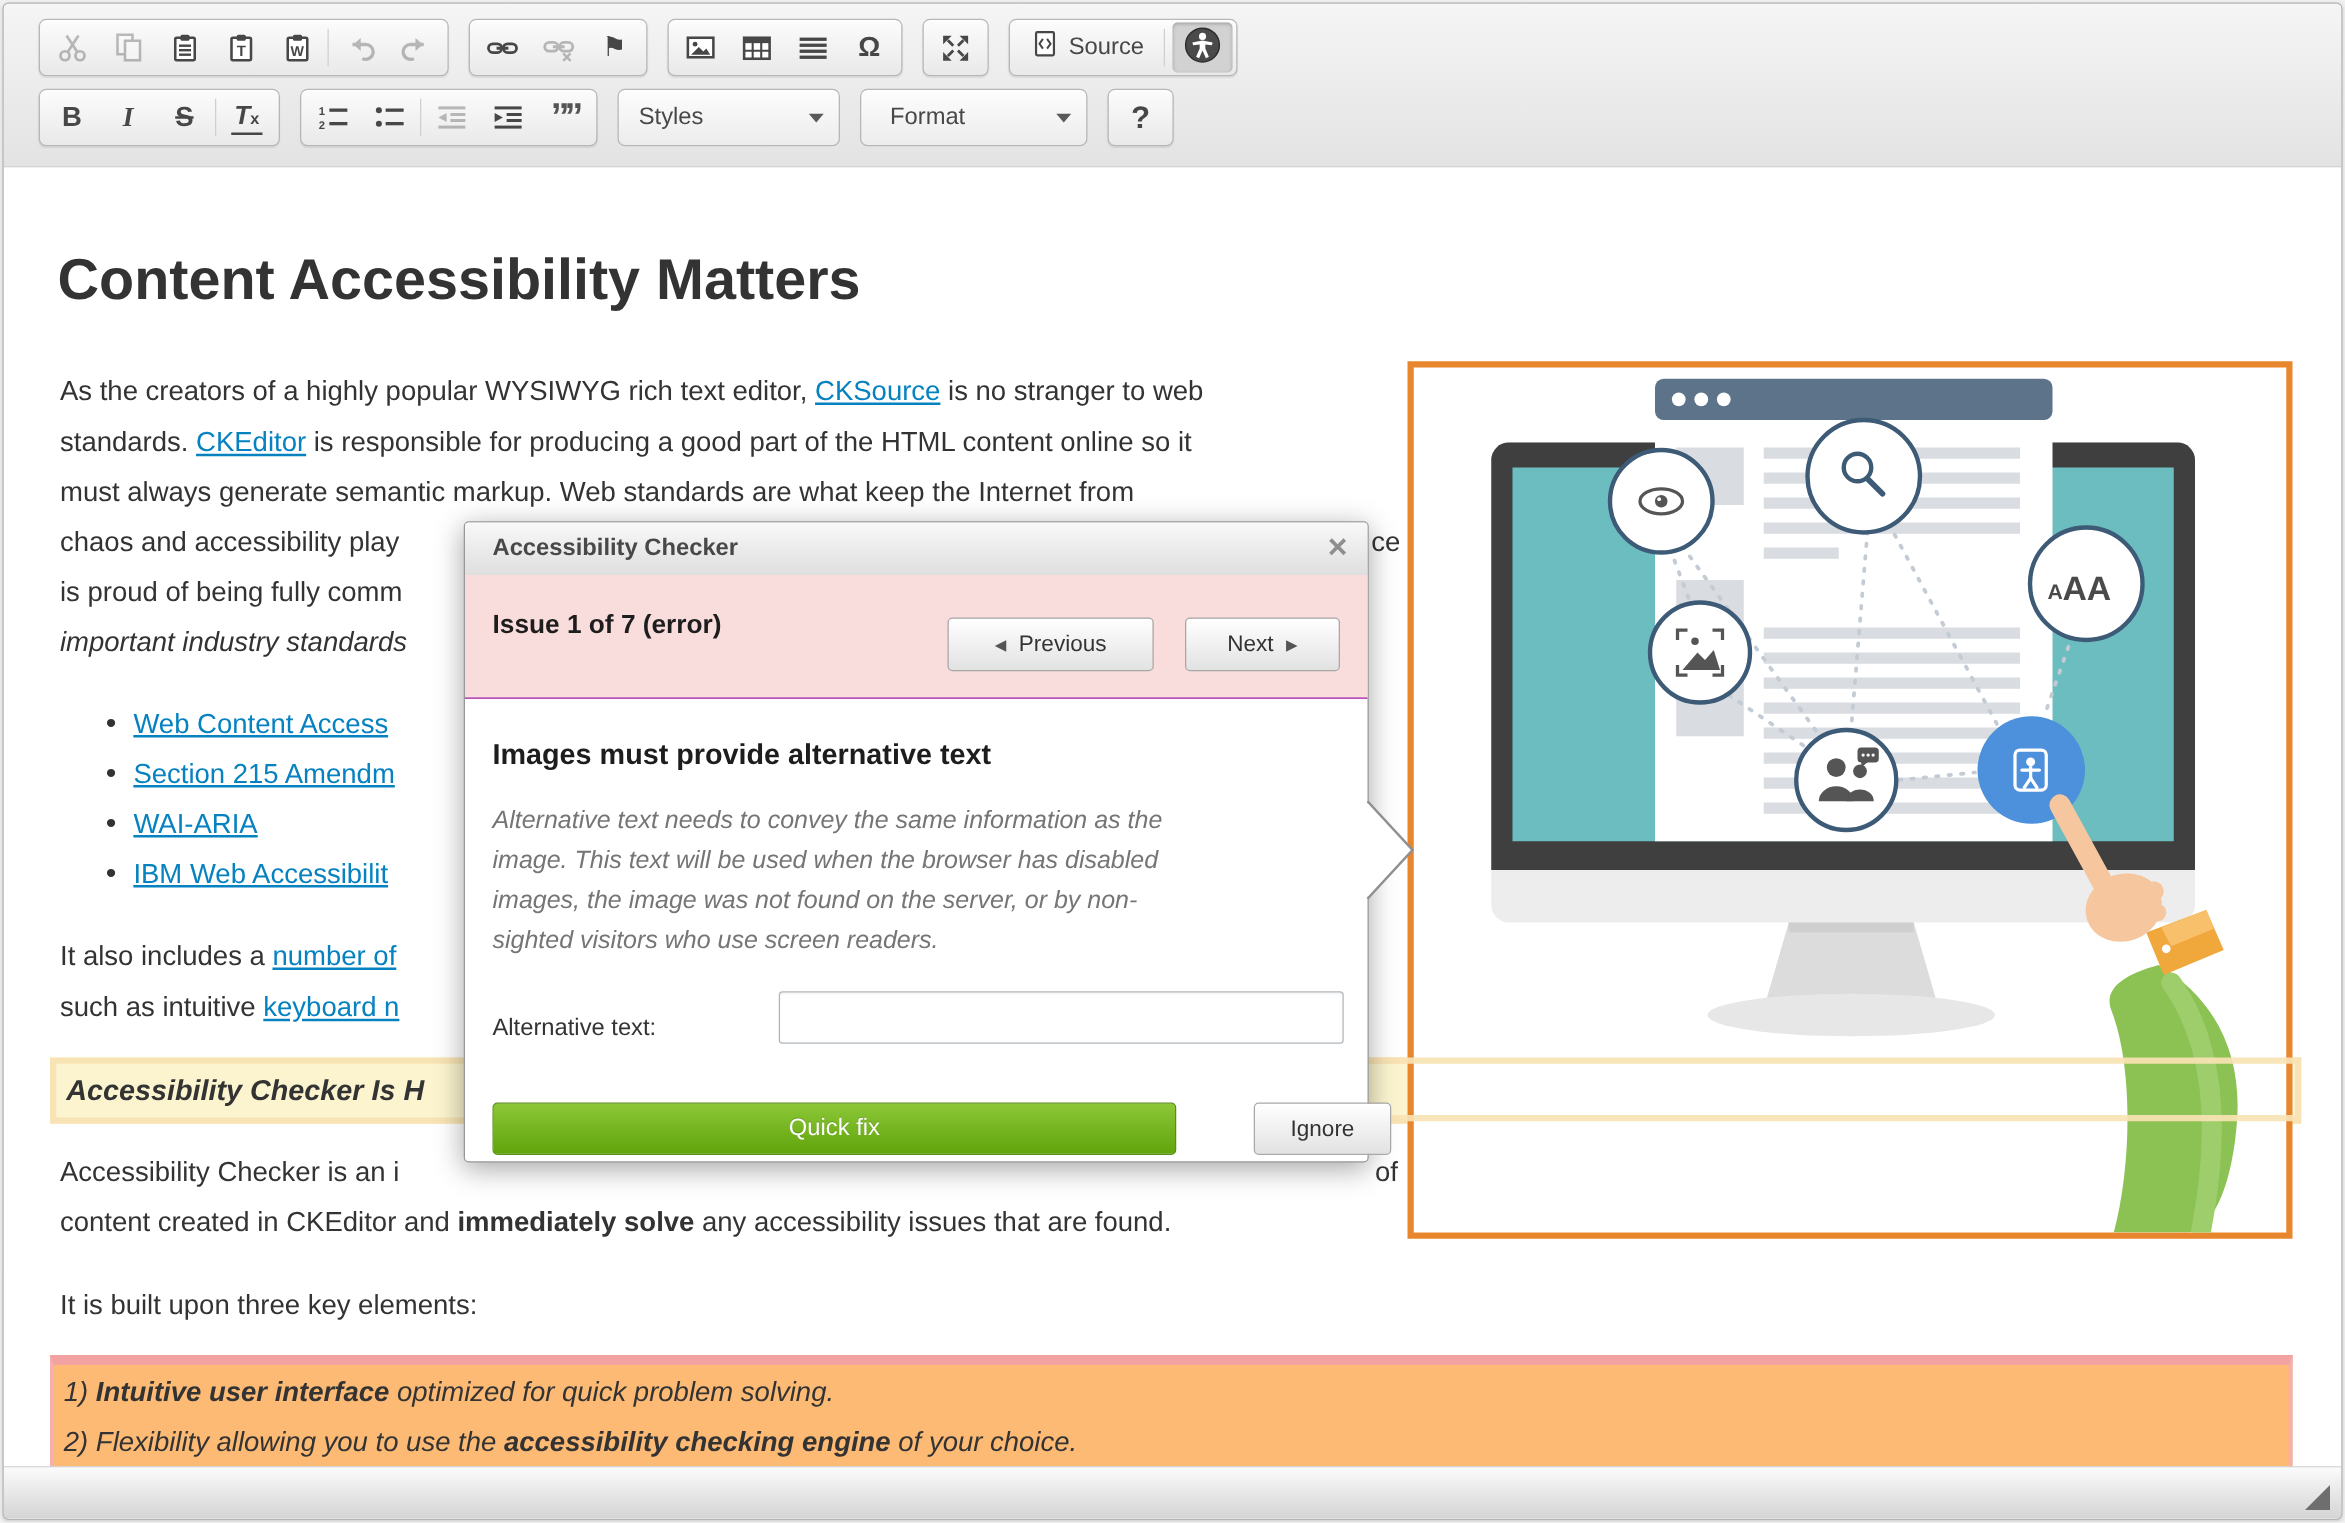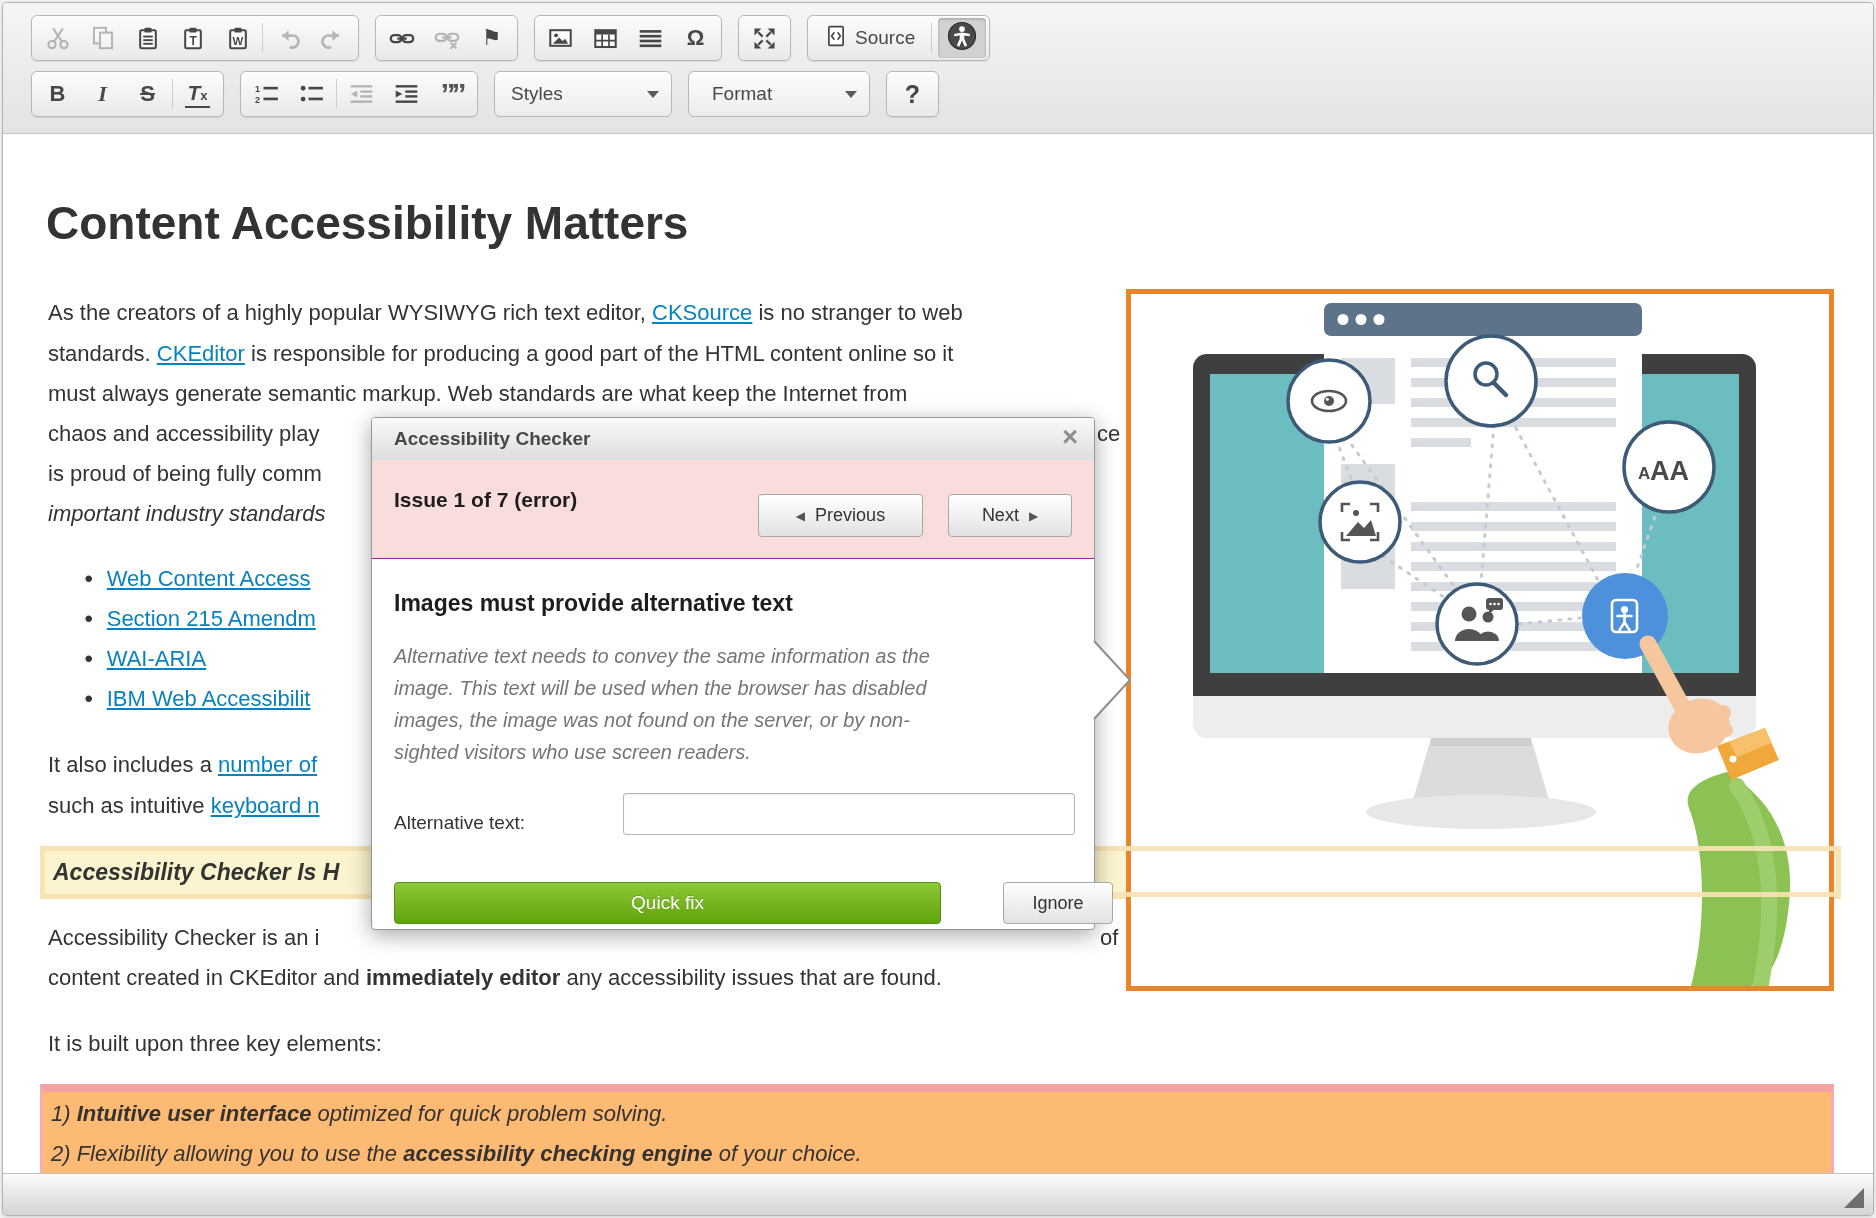--- a/index.html
+++ b/index.html
@@ -352,21 +352,21 @@
 
     <div class="tline" style="left:45px;top:617px;"><span>It also includes a </span><span class="lnk">number of</span></div>
     <div class="tline" style="left:45px;top:658px;"><span>such as intuitive </span><span class="lnk">keyboard n</span></div>
 
     <div class="banner">
       <div class="banner-text">Accessibility Checker Is H</div>
     </div>
 
     <div class="tline" style="left:45px;top:790px;">Accessibility Checker is an i</div>
     <div class="tline" style="left:1097px;top:790px;">of</div>
-    <div class="tline" style="left:45px;top:830px;"><span>content created in CKEditor and </span><b>immediately editor</b><span> any accessibility issues that are found.</span></div>
+    <div class="tline" style="left:45px;top:830px;"><span>content created in CKEditor and </span><b>immediately solve</b><span> any accessibility issues that are found.</span></div>
 
     <div class="tline" style="left:45px;top:896px;">It is built upon three key elements:</div>
 
     <div class="pinkbox">
       <div class="tline" style="left:8px;top:8px;"><span>1) </span><b>Intuitive user interface</b><span> optimized for quick problem solving.</span></div>
       <div class="tline" style="left:8px;top:48px;"><span>2) Flexibility allowing you to use the </span><b>accessibility checking engine</b><span> of your choice.</span></div>
     </div>
 
     <div class="illus">
       <svg width="698" height="692" viewBox="0 0 698 692">

